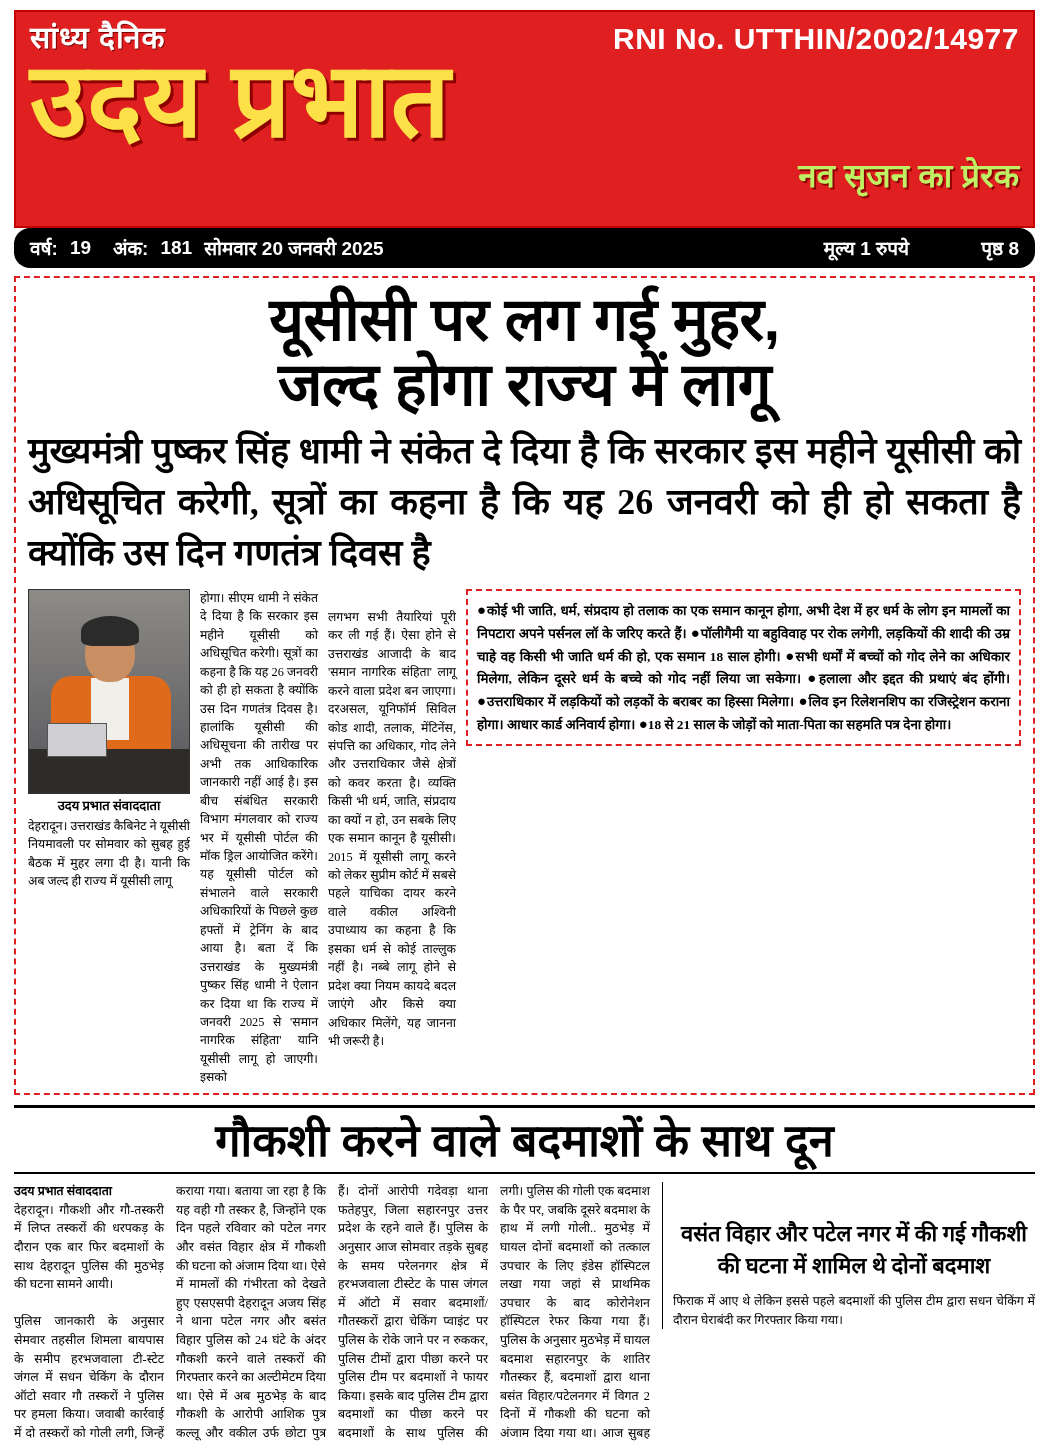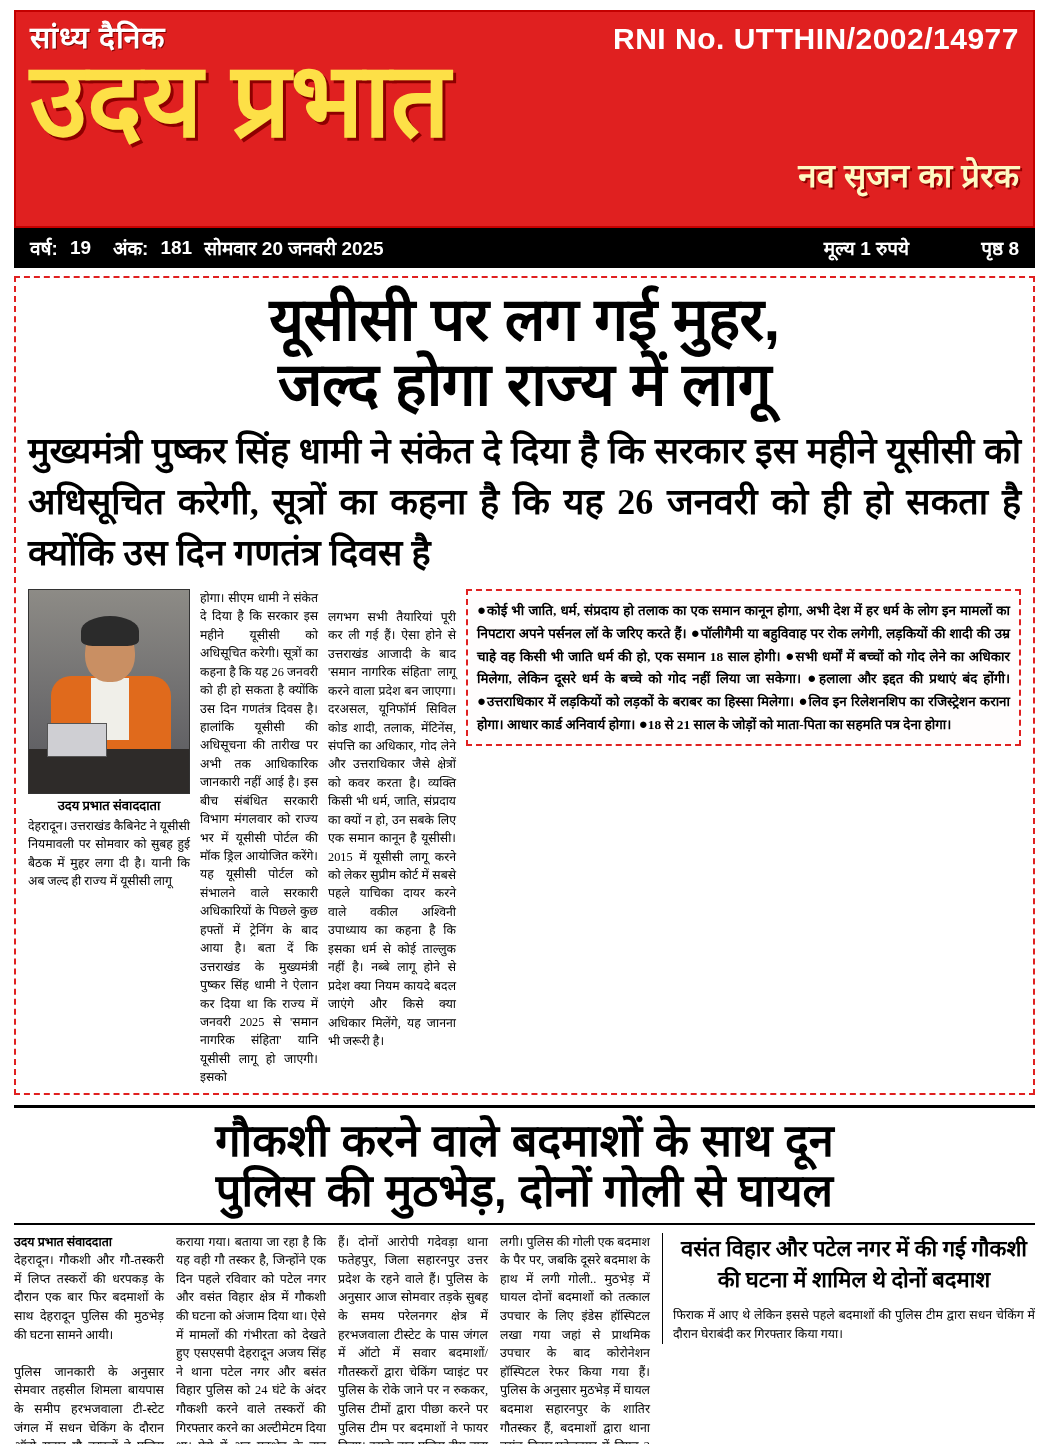--- a/index.html
+++ b/index.html
@@ -34,34 +34,35 @@
   }
   .mh-title {
     color:#fde047; font-weight:bold;
     font-size:104px; line-height:0.95;
     font-family:"Liberation Sans", sans-serif;
     text-align:left; margin-top:-6px;
     text-shadow:3px 3px 0 #8e0000;
     white-space:nowrap;
   }
   .mh-tagline {
-    color:#fef9c3; font-weight:bold; font-size:33px;
+    color:#bef264; font-weight:bold; font-size:33px;
     font-family:"Liberation Sans", sans-serif;
     text-align:right; margin-top:2px;
     text-shadow:2px 2px 0 #8e0000;
   }
 
   
   .infobar {
     background:#000; color:#fff;
     display:flex; align-items:center;
     font-family:"Liberation Sans", sans-serif;
     font-weight:bold; font-size:19px;
     padding:7px 16px;
     gap:12px;
+    border-radius:16px;
   }
   .infobar .seg { white-space:nowrap; }
   .infobar .grow { flex:1; }
 
   
   .leadbox {
     border:2px dashed #e02020;
     margin-top:8px;
     padding:10px 12px 6px 12px;
   }
@@ -156,20 +157,21 @@
   .story2-cols {
     display:flex; gap:12px; margin-top:8px; align-items:flex-start;
   }
   .s2col { width:150px; flex:none; }
   .s2col .body-text { font-size:12.4px; line-height:1.5; }
   .s2-right { flex:1; padding-left:10px; border-left:1px solid #000; }
   .s2-kicker {
     font-family:"Liberation Serif", serif;
     font-weight:bold; font-size:22px; line-height:1.45;
     text-align:center;
+    margin-top:36px;
   }
   .s2-right .body-text { margin-top:10px; font-size:12.4px; }
 </style>
 </head>
 <body>
 
 <div class="page">
 
   <div class="masthead">
     <div class="mh-top">
@@ -228,21 +230,20 @@
           <span class="bullet">●</span><span>हलाला और इद्दत की प्रथाएं बंद होंगी।</span>
           <span class="bullet">●</span><span>उत्तराधिकार में लड़कियों को लड़कों के बराबर का हिस्सा मिलेगा।</span>
           <span class="bullet">●</span><span>लिव इन रिलेशनशिप का रजिस्ट्रेशन कराना होगा। आधार कार्ड अनिवार्य होगा।</span>
           <span class="bullet">●</span><span>18 से 21 साल के जोड़ों को माता-पिता का सहमति पत्र देना होगा।</span>
         </div>
       </div>
     </div>
   </div>
 
   <div class="story2-head">गौकशी करने वाले बदमाशों के साथ दून</div>
-  <div class="story2-head" style="border-top:none;padding-top:0;margin-top:0">पुलिस की मुठभेड़, दोनों गोली से घायल</div>
   <div class="rule-thin"></div>
 
   <div class="story2-cols">
     <div class="s2col">
       <div class="body-text dateline">उदय प्रभात संवाददाता</div>
       <div class="body-text" style="white-space:pre-line">देहरादून। गौकशी और गौ-तस्करी में लिप्त तस्करों की धरपकड़ के दौरान एक बार फिर बदमाशों के साथ देहरादून पुलिस की मुठभेड़ की घटना सामने आयी।
 
 पुलिस जानकारी के अनुसार सेमवार तहसील शिमला बायपास के समीप हरभजवाला टी-स्टेट जंगल में सधन चेकिंग के दौरान ऑटो सवार गौ तस्करों ने पुलिस पर हमला किया। जवाबी कार्रवाई में दो तस्करों को गोली लगी, जिन्हें उपचार के लिए अस्पताल में भर्ती</div>
     </div>
     <div class="s2col">

